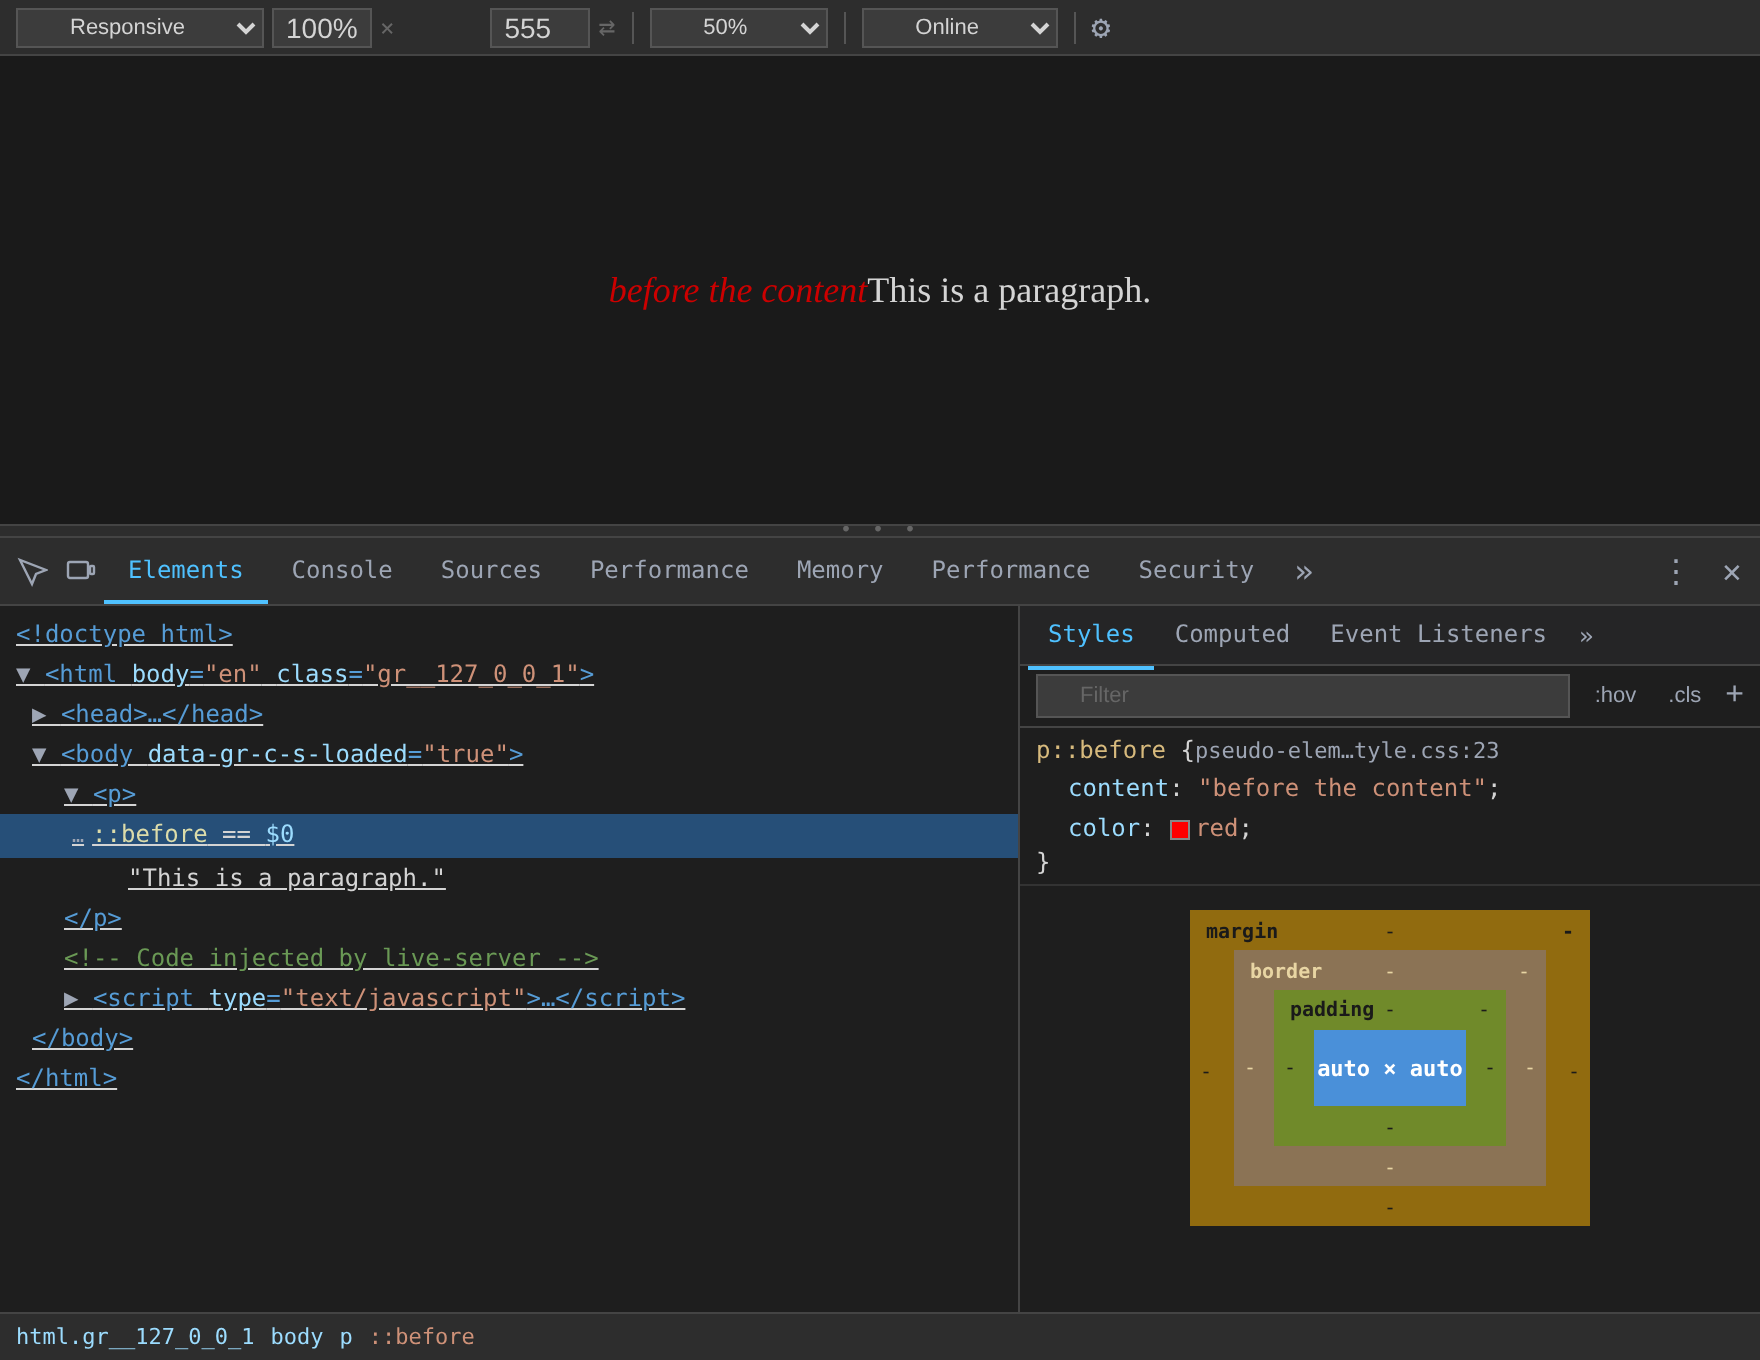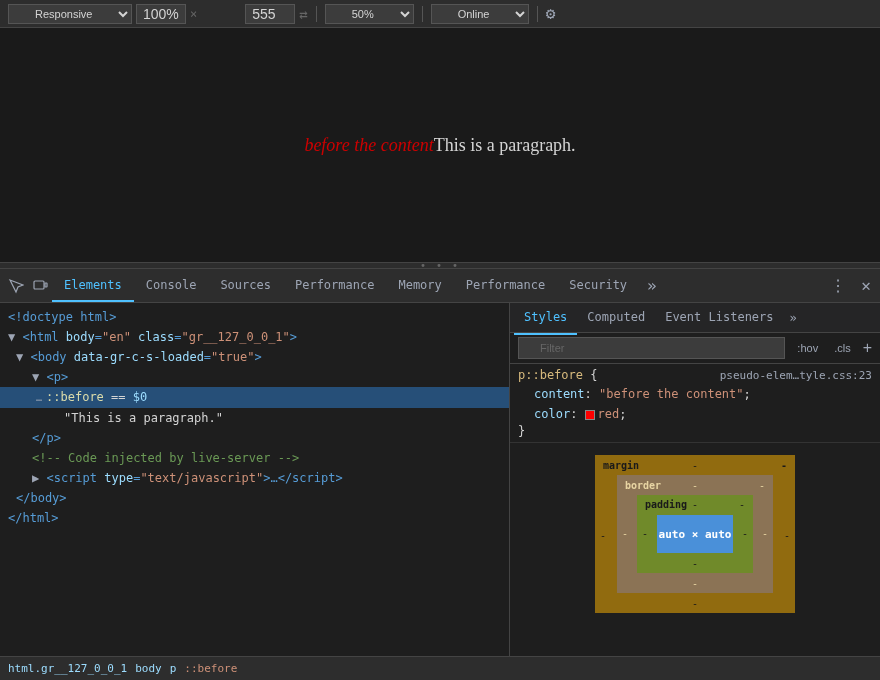--- a/index.html
+++ b/index.html
@@ -161,20 +161,21 @@
       overflow: hidden;
     }
 
     
     .elements-panel {
       width: 510px;
       background: #1e1e1e;
       overflow-y: auto;
       border-right: 1px solid #444;
       padding: 4px 0;
+      text-decoration: underline;
     }
     .html-line {
       padding: 1px 8px;
       white-space: nowrap;
       font-size: 12px;
       line-height: 18px;
     }
     .html-line.highlighted {
       background: #264f78;
       padding-left: 36px;
@@ -410,20 +411,23 @@
   <div class="devtools-content">
 
     <div class="elements-panel">
       <div class="html-line indent-0">
         <span class="html-tag">&lt;!doctype html&gt;</span>
       </div>
       <div class="html-line indent-0">
         <span class="collapse-arrow">▼ </span><span class="html-tag">&lt;html </span><span class="html-attr-name">body</span><span class="html-tag">=</span><span class="html-attr-value">"en"</span><span class="html-tag"> </span><span class="html-attr-name">class</span><span class="html-tag">=</span><span class="html-attr-value">"gr__127_0_0_1"</span><span class="html-tag">&gt;</span>
       </div>
       <div class="html-line indent-1">
+        <span class="collapse-arrow">▶ </span><span class="html-tag">&lt;head&gt;…&lt;/head&gt;</span>
+      </div>
+      <div class="html-line indent-1">
         <span class="collapse-arrow">▼ </span><span class="html-tag">&lt;body </span><span class="html-attr-name">data-gr-c-s-loaded</span><span class="html-tag">=</span><span class="html-attr-value">"true"</span><span class="html-tag">&gt;</span>
       </div>
       <div class="html-line indent-2">
         <span class="collapse-arrow">▼ </span><span class="html-tag">&lt;p&gt;</span>
       </div>
       <div class="html-line indent-3 highlighted">
         <span class="line-marker">…</span><span class="html-pseudo">::before</span><span class="html-text"> == </span><span style="color:#9cdcfe">$0</span>
       </div>
       <div class="html-line indent-4">
         <span class="html-text">"This is a paragraph."</span>
@@ -461,21 +465,21 @@
       </div>
 
       <div class="filter-bar">
         <input class="filter-input" placeholder="Filter" style="">
         <button class="pseudo-btn">:hov</button>
         <button class="pseudo-btn">.cls</button>
         <button class="add-btn">+</button>
       </div>
 
       <div class="css-rule">
-        <div style="display:flex; justify-content:space-between; align-items:baseline;">
+        <div style="display:flex; align-items:baseline;">
           <span class="css-selector"><span>p::before</span><span class="css-brace"> {</span></span>
           <span class="css-source">pseudo-elem…tyle.css:23</span>
         </div>
         <div class="css-property">
           <span class="css-prop-name">content</span><span class="css-colon">: </span><span class="css-prop-value">"before the content"</span><span class="css-semicolon">;</span>
         </div>
         <div class="css-property">
           <span class="css-prop-name">color</span><span class="css-colon">: </span><span class="color-swatch"></span><span class="css-prop-value">red</span><span class="css-semicolon">;</span>
         </div>
         <div class="css-brace">}</div>

